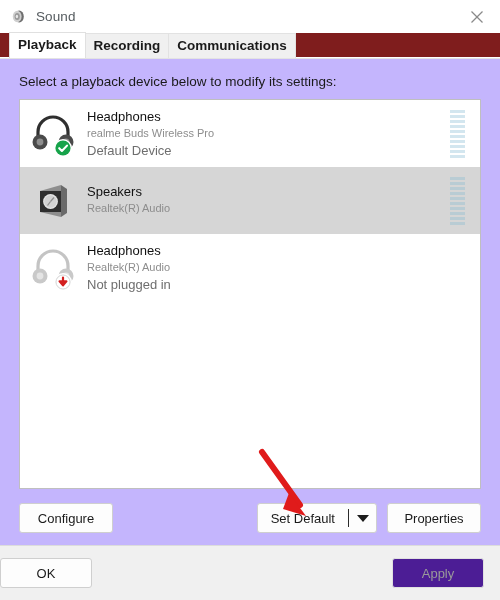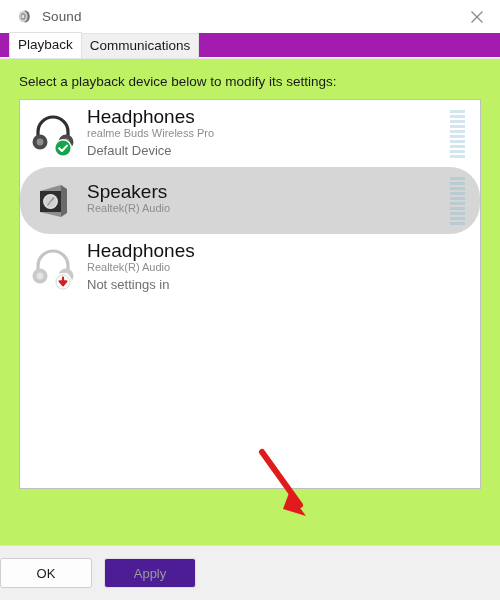--- a/index.html
+++ b/index.html
@@ -25,21 +25,20 @@
   }
 
   
   .titlebar {
     height: 33px;
     background: #ffffff;
     display: flex;
     align-items: center;
     flex: none;
     position: relative;
-    padding-left: 6px;
   }
   .title-icon {
     margin-left: 10px;
     width: 18px;
     height: 18px;
     display: flex;
     align-items: center;
     justify-content: center;
   }
   .title-text {
@@ -56,27 +55,28 @@
     height: 33px;
     display: flex;
     align-items: center;
     justify-content: center;
   }
   .close-btn svg { display:block; }
 
   
   .tabstrip {
     height: 25px;
-    background: #a21caf;
+    background: #7f1d1d;
     display: flex;
     align-items: flex-end;
     padding-left: 9px;
     flex: none;
     position: relative;
     box-sizing: border-box;
+    font-weight: bold;
   }
   .tabstrip::after {
     content: "";
     position: absolute;
     left: 0; right: 0; bottom: 0;
     height: 1px;
     background: #ffffff;
   }
   .tab {
     font-size: 13.5px;
@@ -94,21 +94,21 @@
   .tab.selected {
     background: #ffffff;
     border-color: #e0e0e0;
     z-index: 3;
     padding-bottom: 5px;
   }
 
   
   .content {
     flex: 1 1 auto;
-    background: #bef264;
+    background: #c4b5fd;
     border-top: 1px solid #e3e3e3;
     position: relative;
     padding: 0 19px;
     box-sizing: border-box;
     display: flex;
     flex-direction: column;
   }
   .hint {
     font-size: 13.5px;
     color: #1a1a1a;
@@ -128,38 +128,37 @@
   }
   .device-row {
     display: flex;
     align-items: center;
     height: 67px;
     padding: 0 6px 0 9px;
     box-sizing: border-box;
   }
   .device-row.selected {
     background: #d6d6d6;
-    border-radius: 30px;
   }
   .device-icon {
     width: 48px;
     height: 48px;
     flex: none;
     display: flex;
     align-items: center;
     justify-content: center;
     position: relative;
   }
   .device-text {
     flex: 1 1 auto;
     margin-left: 10px;
     min-width: 0;
   }
   .dev-name {
-    font-size: 19px;
+    font-size: 13px;
     color: #111111;
     line-height: 16px;
   }
   .dev-sub {
     font-size: 11px;
     color: #8d8d8d;
     line-height: 17px;
   }
   .dev-state {
     font-size: 13px;
@@ -246,21 +245,21 @@
   }
 
   
   .footer {
     flex: none;
     height: 55px;
     background: #f0f0f0;
     border-top: 1px solid #dcdcdc;
     display: flex;
     align-items: center;
-    justify-content: flex-start;
+    justify-content: space-between;
     padding-right: 16px;
     box-sizing: border-box;
     gap: 12px;
   }
   .footer .btn { min-width: 92px; padding: 0 10px; }
   .btn.disabled {
     color: #9a9a9a;
     background: #4c1d95;
     border-color: #e0e0e0;
   }
@@ -293,20 +292,21 @@
     <div class="close-btn">
       <svg width="14" height="14" viewBox="0 0 14 14">
         <line x1="1.5" y1="1.5" x2="12.5" y2="12.5" stroke="#8a8a8a" stroke-width="1.25"></line>
         <line x1="12.5" y1="1.5" x2="1.5" y2="12.5" stroke="#8a8a8a" stroke-width="1.25"></line>
       </svg>
     </div>
   </div>
 
   <div class="tabstrip">
     <div class="tab selected">Playback</div>
+    <div class="tab">Recording</div>
     <div class="tab">Communications</div>
   </div>
 
   <div class="content">
     <div class="hint">Select a playback device below to modify its settings:</div>
 
     <div class="device-list">
 
       <div class="device-row">
         <div class="device-icon">
@@ -380,27 +380,39 @@
             <ellipse cx="36" cy="30" rx="3.4" ry="3.4" fill="#e4e4e4"></ellipse>
             <circle cx="33" cy="36" r="9" fill="#ffffff"></circle>
             <circle cx="33" cy="36" r="7.6" fill="#f2f2f2"></circle>
             <circle cx="33" cy="36" r="7.0" fill="#ffffff" stroke="#d8d8d8" stroke-width="1"></circle>
             <path d="M33 31.5 V38.5 M29.6 35.4 L33 39.4 L36.4 35.4 Z" fill="#d31f1f" stroke="#d31f1f" stroke-width="2.2" stroke-linejoin="round" stroke-linecap="round"></path>
           </svg>
         </div>
         <div class="device-text">
           <div class="dev-name">Headphones</div>
           <div class="dev-sub">Realtek(R) Audio</div>
-          <div class="dev-state">Not settings in</div>
+          <div class="dev-state">Not plugged in</div>
         </div>
         <div class="vu-meter"></div>
       </div>
 
     </div>
 
+    <div class="action-row">
+      <div class="btn configure">Configure</div>
+      <div class="spacer"></div>
+      <div class="split">
+        <span class="split-main">Set Default</span>
+        <span class="split-div"></span>
+        <span class="split-arrow">
+          <span class="caret"></span>
+        </span>
+      </div>
+      <div class="btn properties">Properties</div>
+    </div>
   </div>
 
   <div class="footer">
     <div class="btn">OK</div>
     <div class="btn disabled">Apply</div>
   </div>
 
   <svg class="annot-arrow" viewBox="0 0 500 600">
     <line x1="262" y1="452" x2="300" y2="505" stroke="#e01b1b" stroke-width="6" stroke-linecap="round"></line>
     <path d="M289 493 L306 516 L283 509 Z" fill="#e01b1b"></path>

